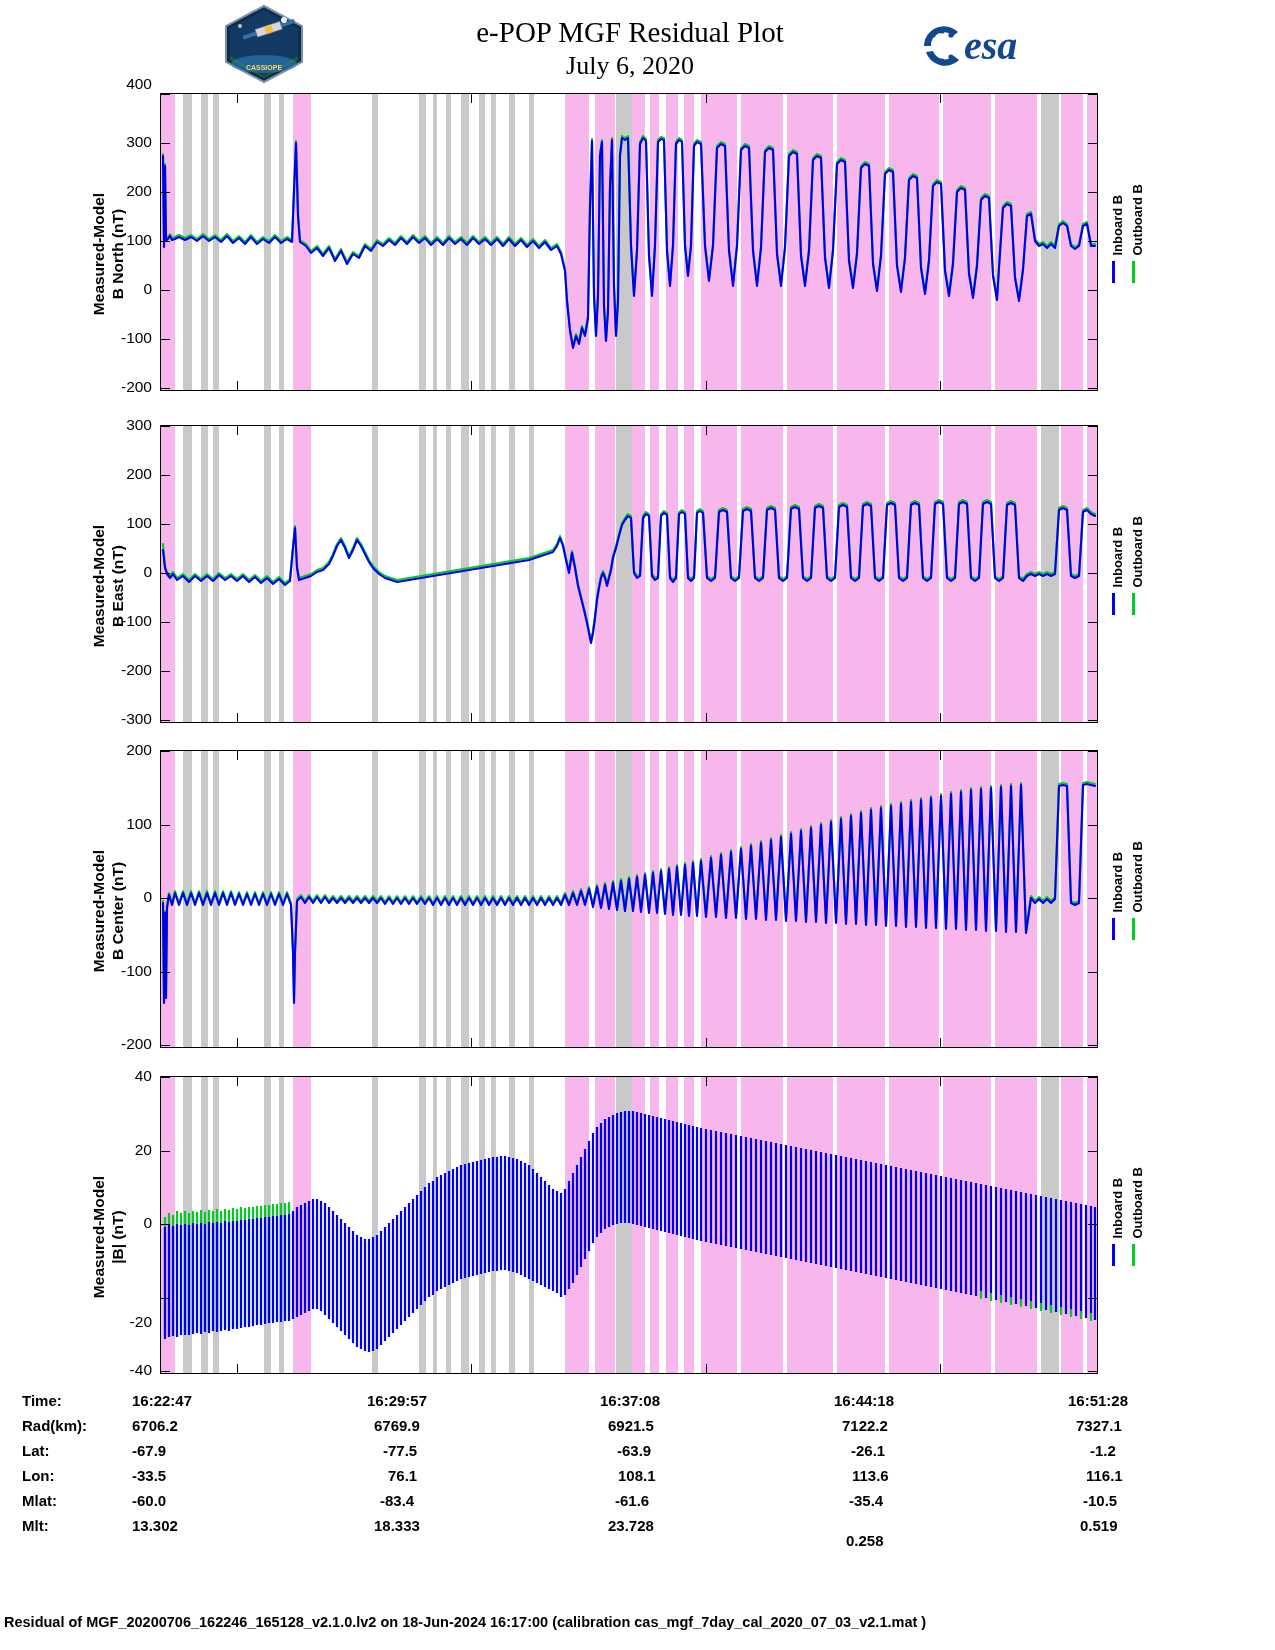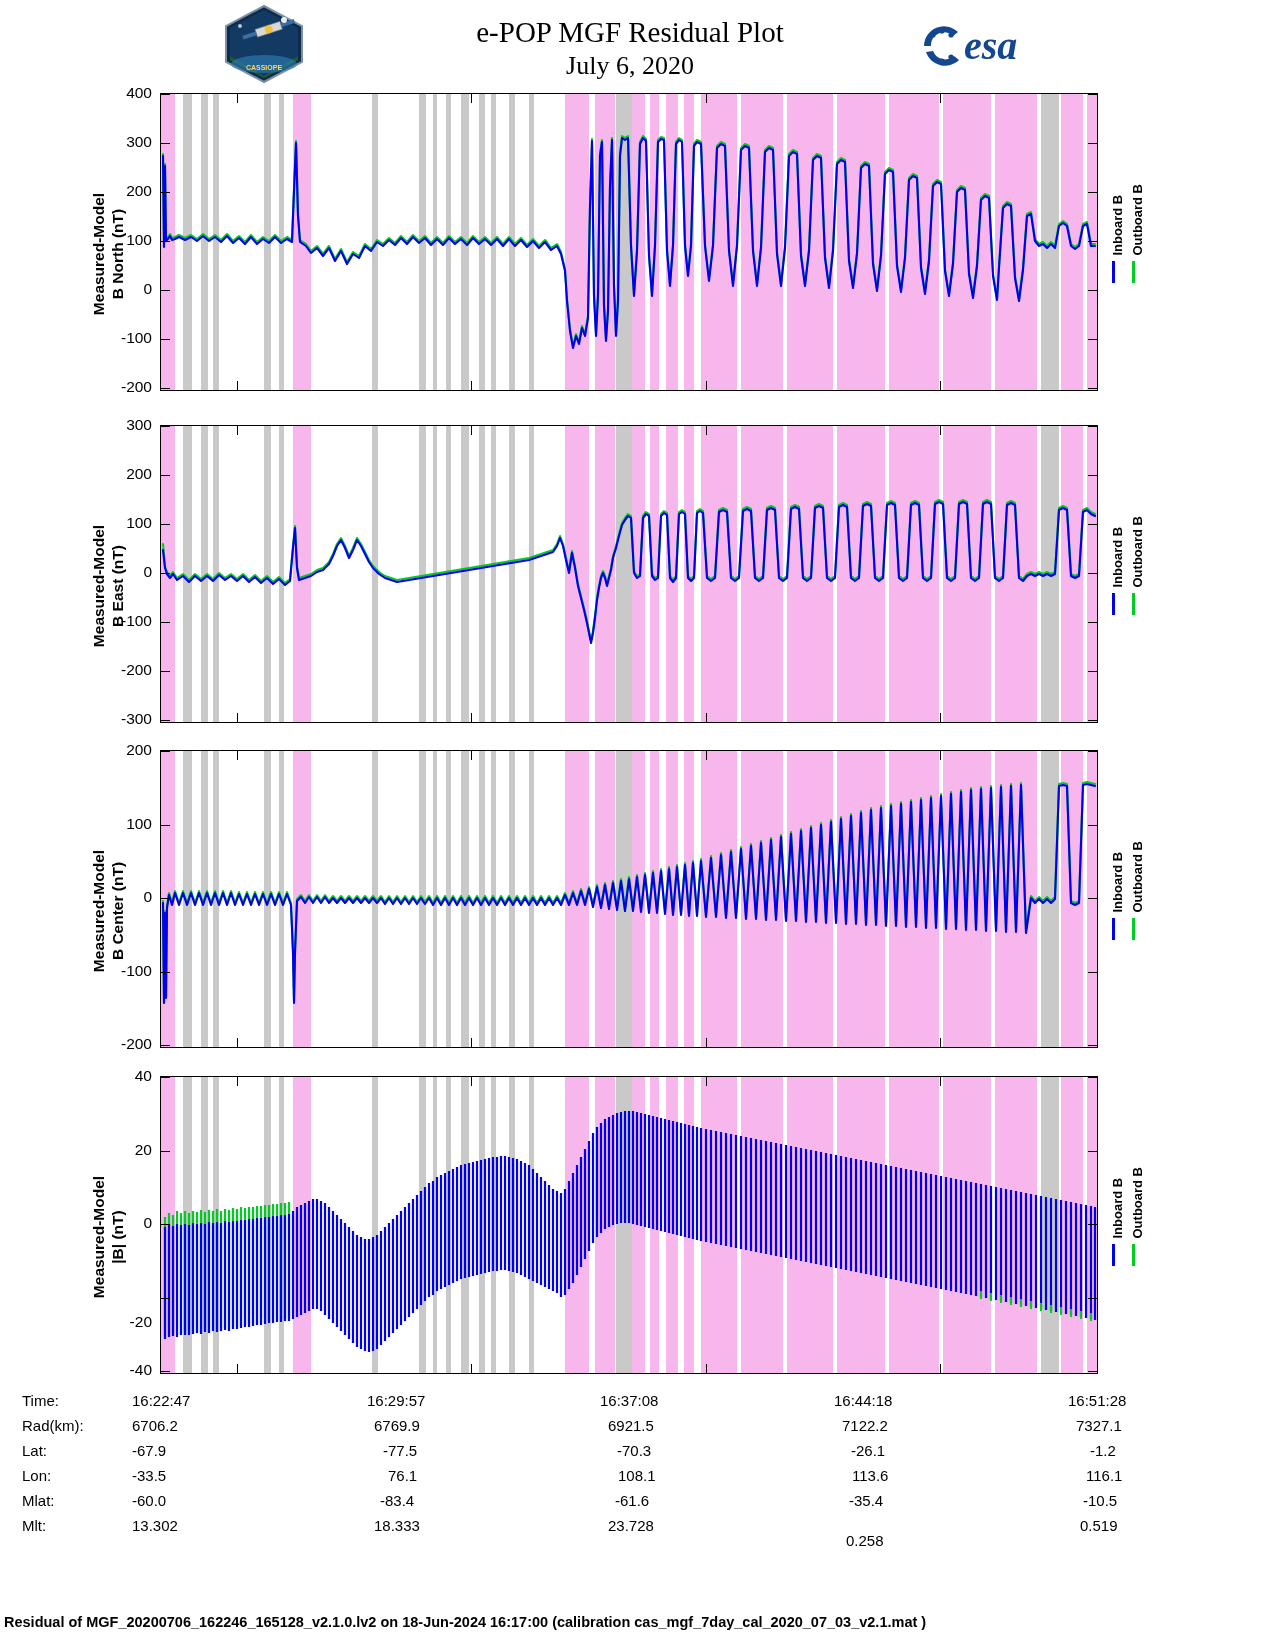--- a/index.html
+++ b/index.html
@@ -141,21 +141,21 @@
     height: 22px;
   }
 
   
   .infotable {
     position: absolute;
     left: 22px;
     top: 1392px;
     width: 1200px;
     font-size: 15px;
-    font-weight: normal;
+    font-weight: bold;
     color: #000;
   }
   .info-row {
     position: relative;
     height: 25px;
   }
   .info-key {
     position: absolute;
     left: 0;
     width: 100px;
@@ -287,21 +287,21 @@
     <div class="xtickmark" style="left:310px;"></div>
     <div class="xtickmark" style="left:545px;"></div>
     <div class="xtickmark" style="left:779px;"></div>
     <div class="xtickmark top" style="left:76px;"></div>
     <div class="xtickmark top" style="left:310px;"></div>
     <div class="xtickmark top" style="left:545px;"></div>
     <div class="xtickmark top" style="left:779px;"></div>
   </div>
   <div class="ylabel" style="left:-32px; top:235px; width:280px;">Measured-Model
 B North (nT)</div>
-  <div class="ytick" style="left:92px; top:93px;">400</div>
+  <div class="ytick" style="left:92px; top:84px;">400</div>
   <div class="ytick" style="left:92px; top:142px;">300</div>
   <div class="ytick" style="left:92px; top:191px;">200</div>
   <div class="ytick" style="left:92px; top:240px;">100</div>
   <div class="ytick" style="left:92px; top:289px;">0</div>
   <div class="ytick" style="left:92px; top:338px;">-100</div>
   <div class="ytick" style="left:92px; top:387px;">-200</div>
   <div class="legend" style="left:1100px; top:93px; height:298px;">
     <div class="legend-label" style="left:-28px; top:110px; width:90px;">Inboard B</div>
     <div class="legend-label" style="left:-8px; top:110px; width:90px;">Outboard B</div>
     <div class="legend-dash" style="left:12px; top:168px; background:#0000ee;"></div>
@@ -569,21 +569,21 @@
       <span class="info-val" style="left:352px;">6769.9</span>
       <span class="info-val" style="left:586px;">6921.5</span>
       <span class="info-val" style="left:820px;">7122.2</span>
       <span class="info-val" style="left:1054px;">7327.1</span>
     </div>
 
     <div class="info-row">
       <span class="info-key">Lat:</span>
       <span class="info-val" style="left:110px;">-67.9</span>
       <span class="info-val" style="left:361px;">-77.5</span>
-      <span class="info-val" style="left:595px;">-70.3</span>
+      <span class="info-val" style="left:595px;">-63.9</span>
       <span class="info-val" style="left:829px;">-26.1</span>
       <span class="info-val" style="left:1068px;">-1.2</span>
     </div>
 
     <div class="info-row">
       <span class="info-key">Lon:</span>
       <span class="info-val" style="left:110px;">-33.5</span>
       <span class="info-val" style="left:366px;">76.1</span>
       <span class="info-val" style="left:596px;">108.1</span>
       <span class="info-val" style="left:830px;">113.6</span>

